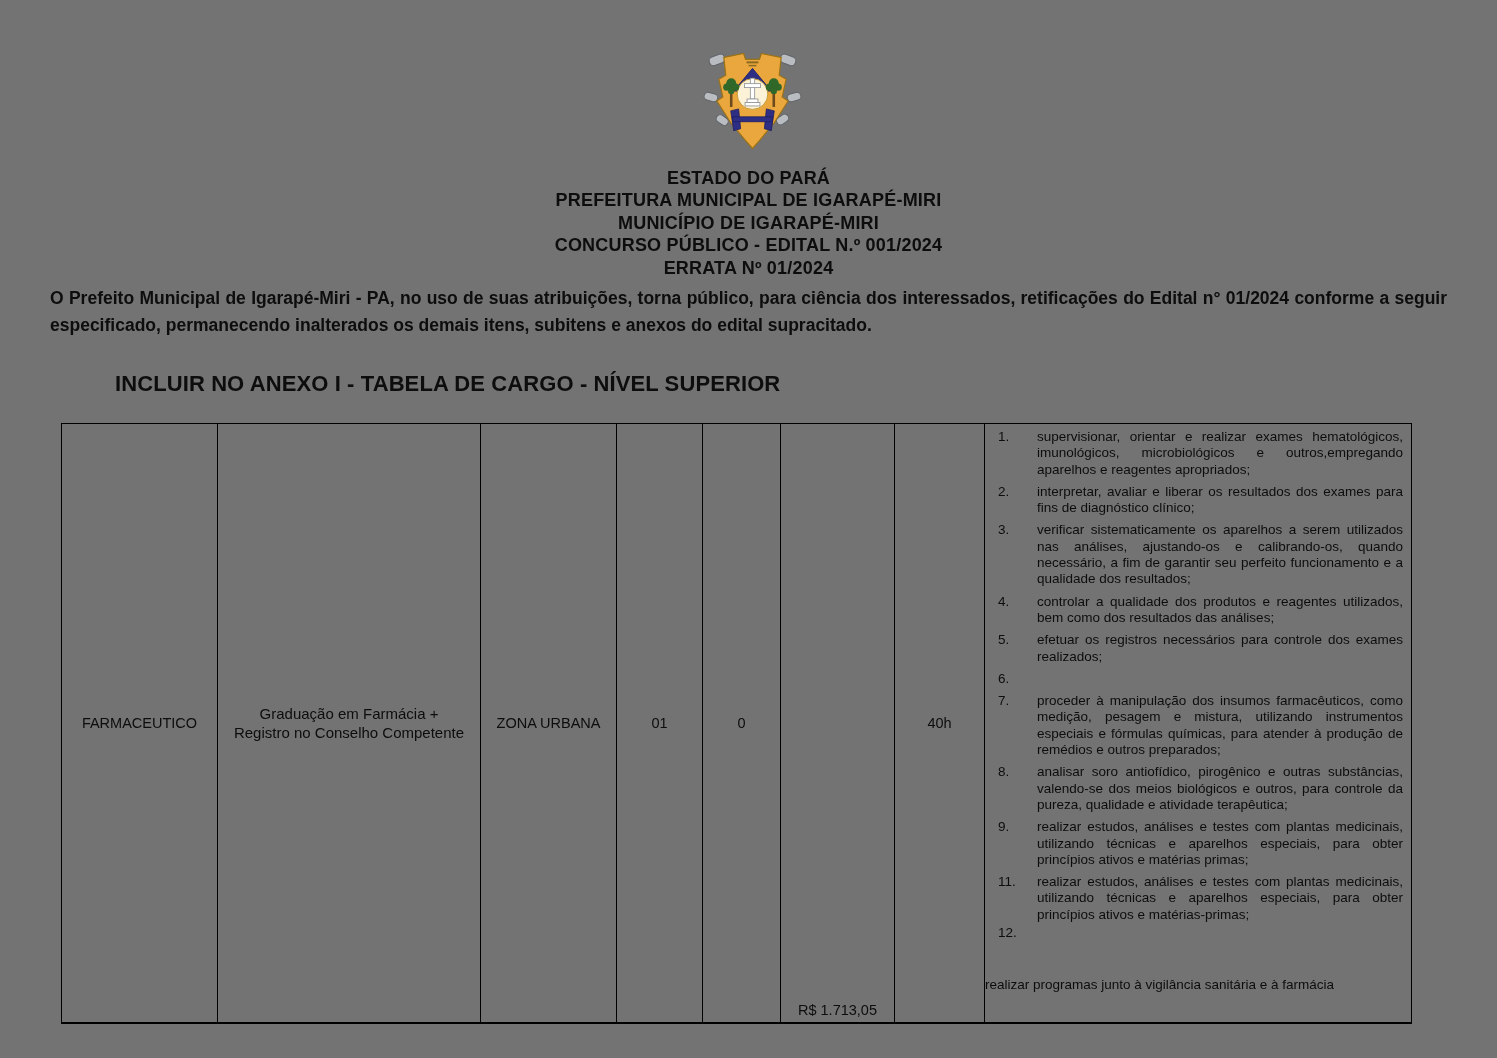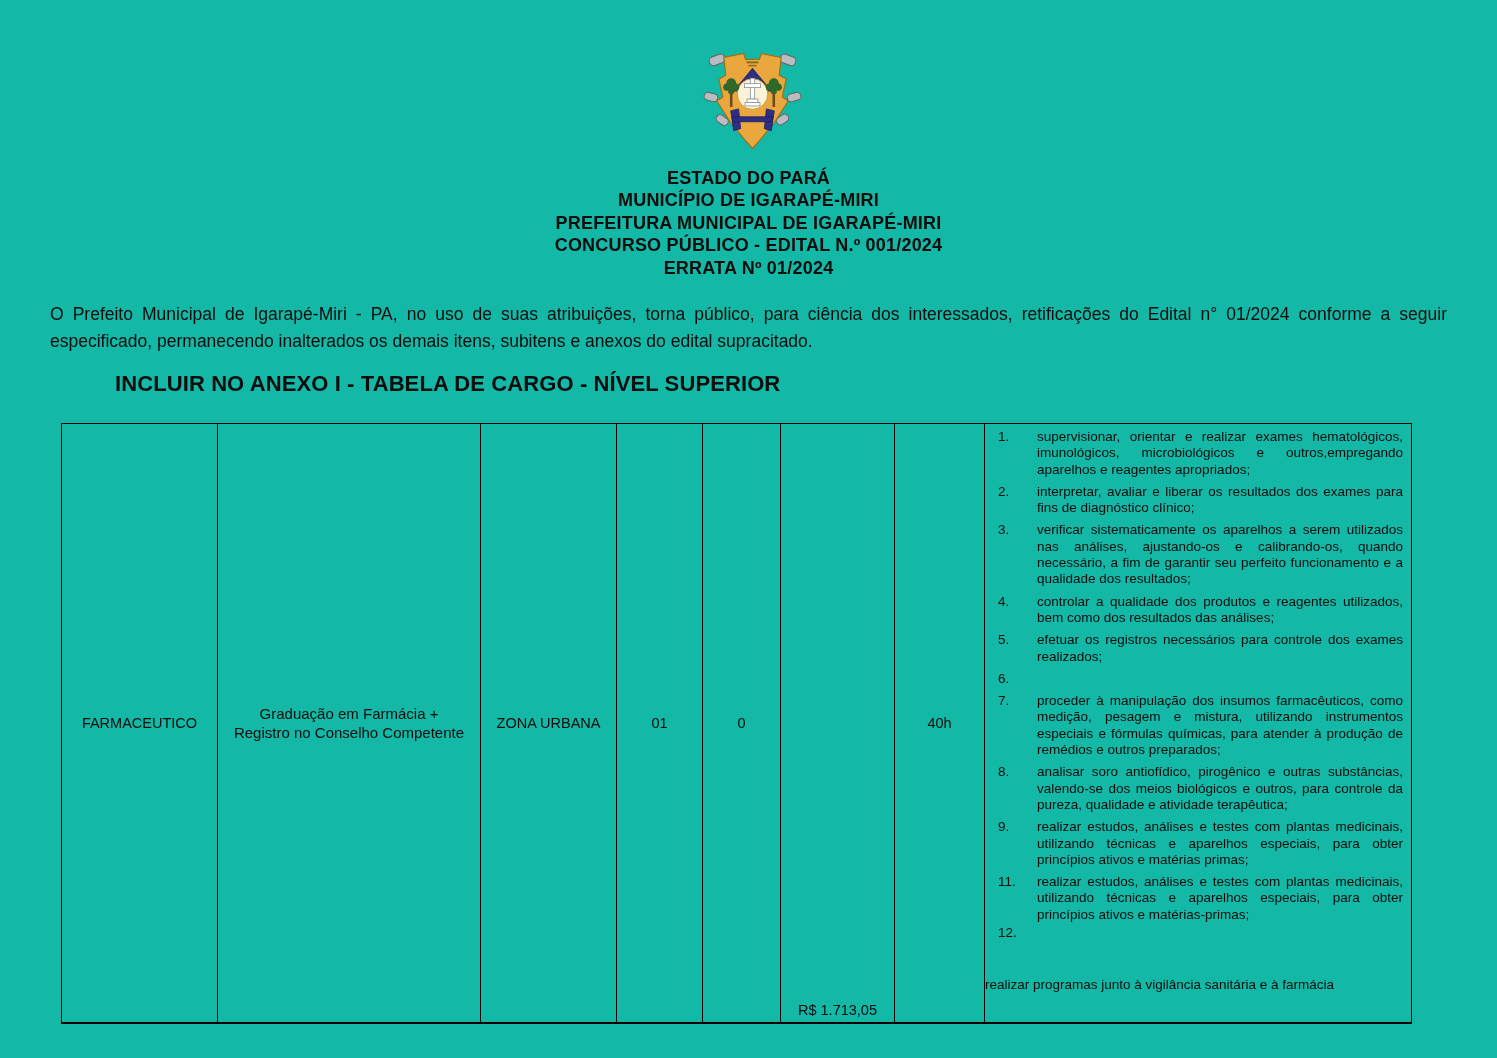--- a/index.html
+++ b/index.html
@@ -1,21 +1,21 @@
 <!DOCTYPE html>
 <html><head>
 <meta charset="utf-8">
 <style>
   * { margin: 0; padding: 0; box-sizing: border-box; }
   html, body { background: #ffffff; }
   .page {
     position: relative;
     width: 1497px;
     height: 1058px;
-    background: #14b8a6;
+    background: #737373;
     font-family: "Liberation Sans", "DejaVu Sans", sans-serif;
     color: #0d0d0d;
     overflow: hidden;
   }
 
   .crest {
     position: absolute;
     left: 703px;
     top: 47px;
     width: 99px;
@@ -30,25 +30,26 @@
     text-align: center;
     font-weight: bold;
     font-size: 18px;
     line-height: 22.4px;
     letter-spacing: 0.2px;
   }
 
   .intro {
     position: absolute;
     left: 50px;
-    top: 301px;
+    top: 285px;
     width: 1397px;
     font-size: 17.5px;
     line-height: 26.5px;
     text-align: justify;
+    font-weight: bold;
   }
 
   .section-heading {
     position: absolute;
     left: 115px;
     top: 371px;
     font-size: 22px;
     font-weight: bold;
     letter-spacing: 0.1px;
   }
@@ -160,22 +161,22 @@
       <g fill="#2E2F84" stroke="#1D1E5E" stroke-width="0.8">
         <path d="M28,64 L36,62 L38,82 L31,84 Z"></path>
         <path d="M72,64 L64,62 L62,82 L69,84 Z"></path>
         <rect x="30" y="70" width="40" height="5"></rect>
       </g>
     </svg>
   </div>
 
   <div class="title-block">
     <div>ESTADO DO PARÁ</div>
+    <div>PREFEITURA MUNICIPAL DE IGARAPÉ-MIRI</div>
     <div>MUNICÍPIO DE IGARAPÉ-MIRI</div>
-    <div>PREFEITURA MUNICIPAL DE IGARAPÉ-MIRI</div>
     <div>CONCURSO PÚBLICO - EDITAL N.º 001/2024</div>
     <div>ERRATA Nº 01/2024</div>
   </div>
 
   <div class="intro">O Prefeito Municipal de Igarapé-Miri - PA, no uso de suas atribuições, torna público, para ciência dos interessados, retificações do Edital n° 01/2024 conforme a seguir especificado, permanecendo inalterados os demais itens, subitens e anexos do edital supracitado.</div>
 
   <div class="section-heading">INCLUIR NO ANEXO I - TABELA DE CARGO - NÍVEL SUPERIOR</div>
 
   <div class="cargo-table">
     <div class="cell c1">

